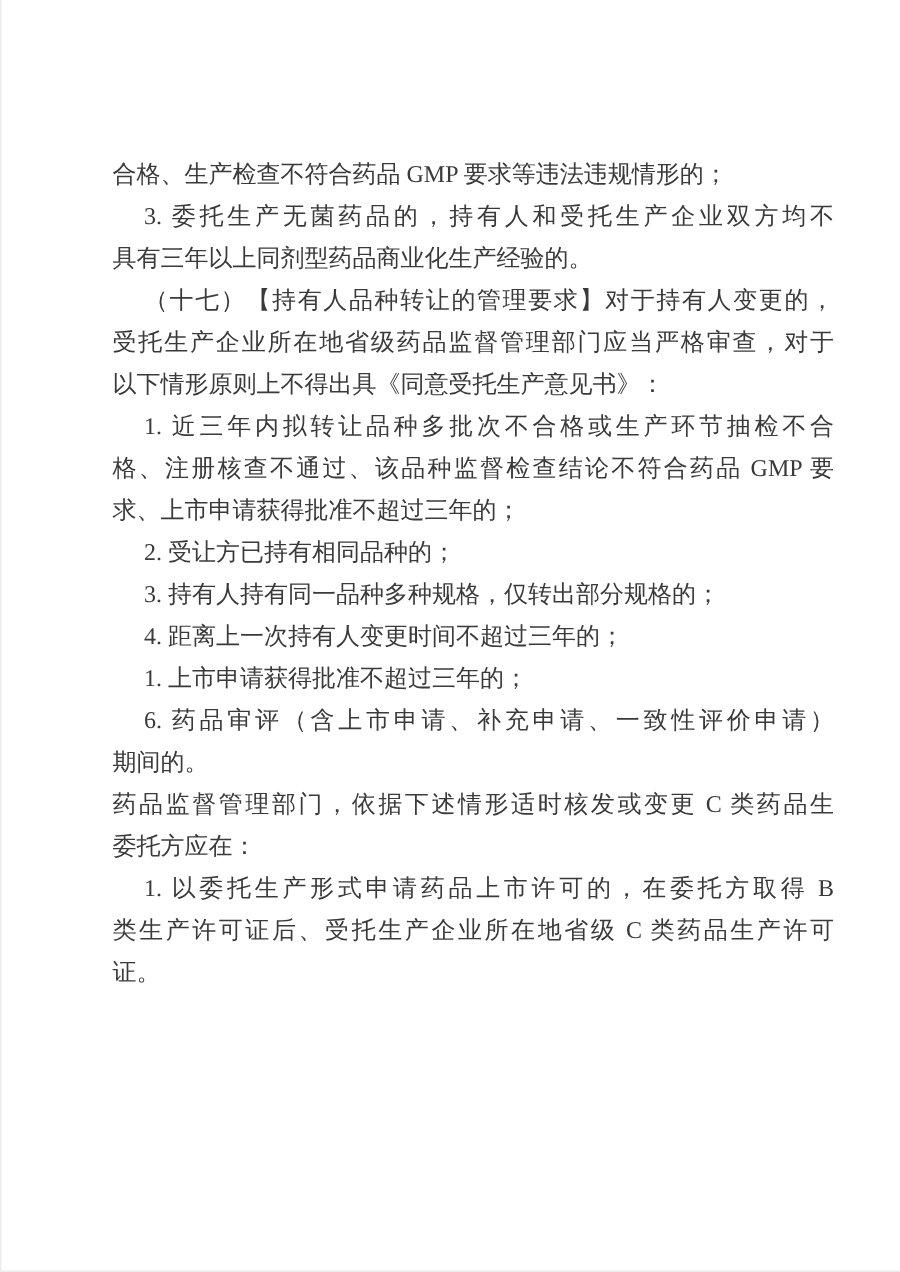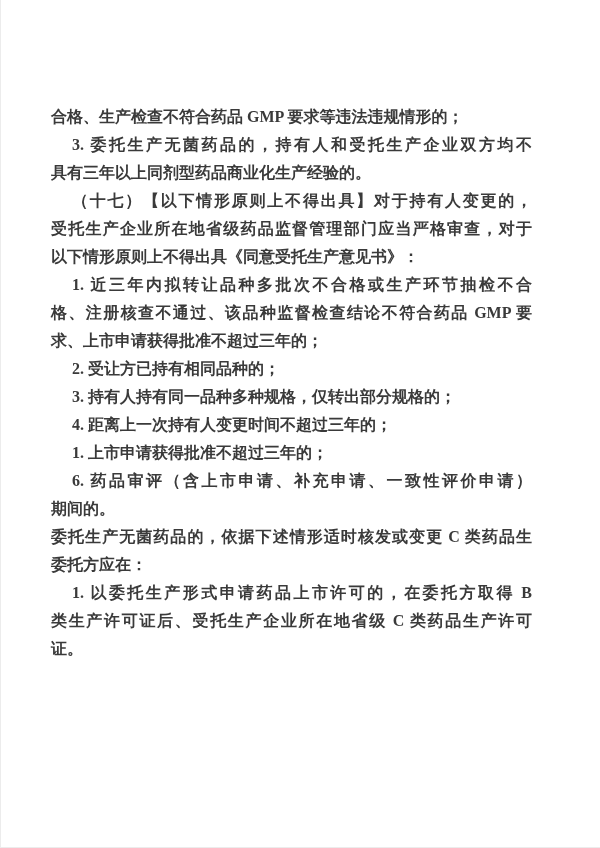--- a/index.html
+++ b/index.html
@@ -24,25 +24,24 @@
     background: var(--edge-color, #ececec);
   }
   .edge-bottom {
     position: absolute;
     left: 0; bottom: 0;
     width: 600px; height: 1px;
     background: var(--edge-color, #ececec);
   }
   .text-block {
     position: absolute;
-    left: 51px;
+    left: 75px;
     top: 103px;
     width: 481px;
     color: var(--text-color, #3a3a3a);
-    font-weight: bold;
   }
   .line {
     height: 28px;
     line-height: 28px;
     font-size: 16px;
     text-align: justify;
     text-align-last: justify;
     text-justify: inter-ideograph;
     white-space: nowrap;
     overflow: visible;
@@ -58,31 +57,31 @@
 </head>
 <body>
 
 <div class="page">
   <div class="edge-left"></div>
   <div class="edge-bottom"></div>
   <div class="text-block">
       <div class="line end">合格、生产检查不符合药品 GMP 要求等违法违规情形的；</div>
       <div class="line ind">3. 委托生产无菌药品的，持有人和受托生产企业双方均不</div>
       <div class="line end">具有三年以上同剂型药品商业化生产经验的。</div>
-      <div class="line ind">（十七）【以下情形原则上不得出具】对于持有人变更的，</div>
+      <div class="line ind">（十七）【持有人品种转让的管理要求】对于持有人变更的，</div>
       <div class="line">受托生产企业所在地省级药品监督管理部门应当严格审查，对于</div>
       <div class="line end">以下情形原则上不得出具《同意受托生产意见书》：</div>
       <div class="line ind">1. 近三年内拟转让品种多批次不合格或生产环节抽检不合</div>
       <div class="line">格、注册核查不通过、该品种监督检查结论不符合药品 GMP 要</div>
       <div class="line end">求、上市申请获得批准不超过三年的；</div>
       <div class="line ind end">2. 受让方已持有相同品种的；</div>
       <div class="line ind end">3. 持有人持有同一品种多种规格，仅转出部分规格的；</div>
       <div class="line ind end">4. 距离上一次持有人变更时间不超过三年的；</div>
       <div class="line ind end">1. 上市申请获得批准不超过三年的；</div>
       <div class="line ind">6. 药品审评（含上市申请、补充申请、一致性评价申请）</div>
       <div class="line end">期间的。</div>
-      <div class="line">委托生产无菌药品的，依据下述情形适时核发或变更 C 类药品生</div>
+      <div class="line">药品监督管理部门，依据下述情形适时核发或变更 C 类药品生</div>
       <div class="line end">委托方应在：</div>
       <div class="line ind">1. 以委托生产形式申请药品上市许可的，在委托方取得 B</div>
       <div class="line">类生产许可证后、受托生产企业所在地省级 C 类药品生产许可</div>
       <div class="line end">证。</div>
     </div>
 </div>
 
 </body></html>

